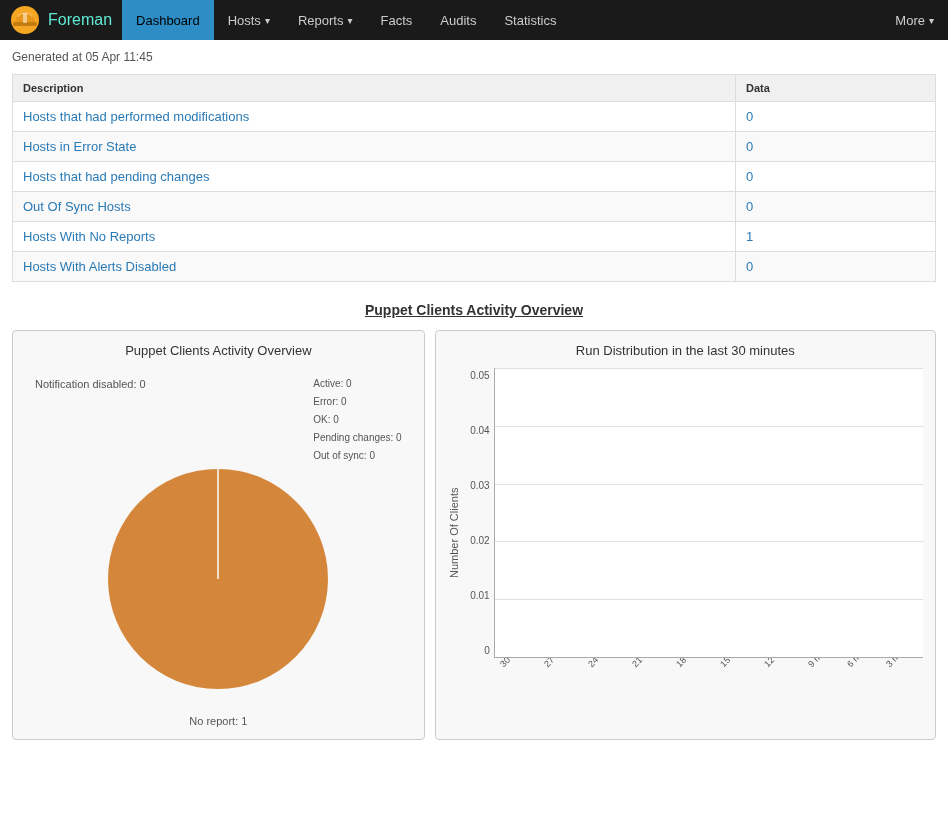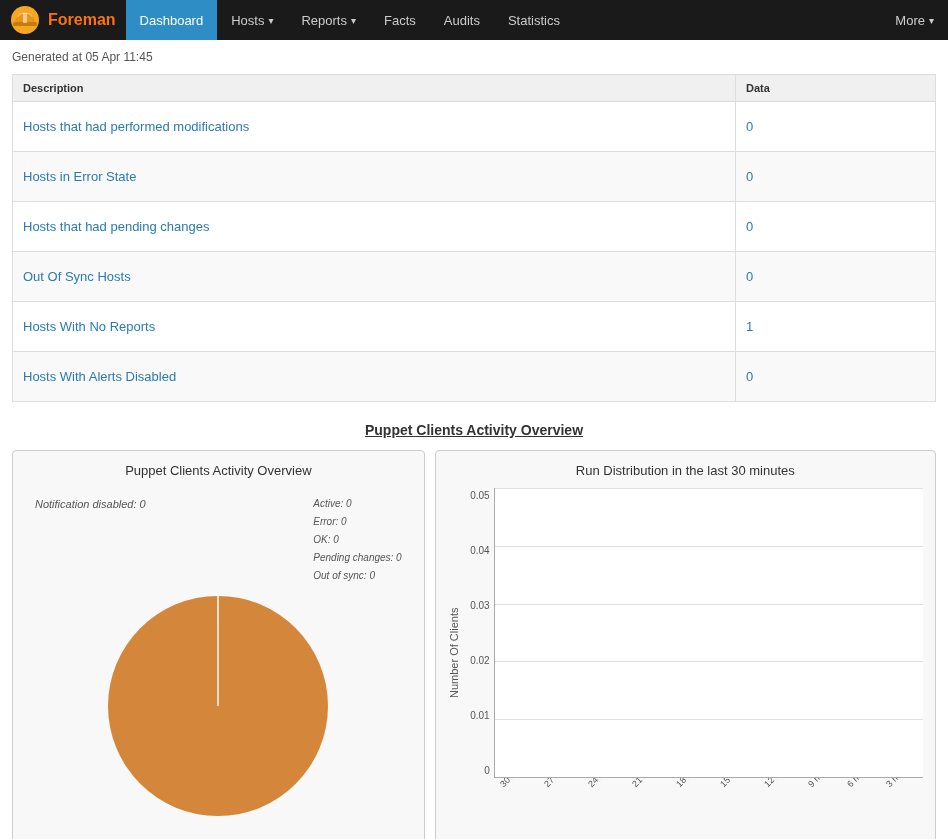--- a/index.html
+++ b/index.html
@@ -17,40 +17,40 @@
       align-items: center;
       padding: 0 10px;
       background: #1a1a1a;
       gap: 8px;
     }
     .navbar-logo {
       width: 30px;
       height: 30px;
     }
     .navbar-title {
-      color: #f97316;
+      color: #5eead4;
       font-size: 16px;
-      font-weight: bold;
+      font-weight: normal;
     }
     .navbar-nav {
       display: flex;
       align-items: stretch;
     }
     .nav-item {
       display: flex;
       align-items: center;
       padding: 0 14px;
       color: #ccc;
       cursor: pointer;
       font-size: 13px;
       white-space: nowrap;
       border: none;
       background: none;
     }
-    .nav-item.active { background: #2d8dc4; color: #ffffff; }
+    .nav-item.active { background: #2d8dc4; color: #000000; }
     .nav-item .arrow { margin-left: 4px; font-size: 10px; }
     .navbar-right {
       margin-left: auto;
       display: flex;
       align-items: stretch;
     }
 
     
     .content { padding: 10px 12px; }
 
@@ -117,21 +117,21 @@
     .data-table th {
       background: #f0f0f0;
       border: 1px solid #ddd;
       padding: 7px 10px;
       text-align: left;
       font-weight: bold;
       font-size: 11px;
     }
     .data-table td {
       border: 1px solid #ddd;
-      padding: 17px 10px;
+      padding: 7px 10px;
     }
     .data-table tr:nth-child(even) td { background: #f9f9f9; }
     .data-table tr:nth-child(odd) td { background: #fff; }
     .data-table a { color: #2a7ab5; text-decoration: none; }
 
     
     .charts-section-title {
       text-align: center;
       font-size: 14px;
       font-weight: bold;
@@ -240,21 +240,21 @@
   </table>
 
   <div class="charts-section-title">Puppet Clients Activity Overview</div>
 
   <div class="charts-row">
 
     <div class="chart-box">
       <div class="chart-title">Puppet Clients Activity Overview</div>
       <div class="pie-container">
 
-        <div style="display:flex; width:100%; position:relative; margin-bottom:8px; min-height:80px;font-style:italic;">
+        <div style="display:flex; width:100%; position:relative; margin-bottom:1px; min-height:80px;">
 
           <div style="position:absolute; left:10px; top:10px; font-size:11px; color:#555;">
             <span>Notification disabled: 0</span>
           </div>
 
           <div style="position:absolute; right:10px; top:7px; font-size:10px; color:#555; line-height:18px;">
             <div>Active: 0</div>
             <div>Error: 0</div>
             <div>OK: 0</div>
             <div>Pending changes: 0</div>

